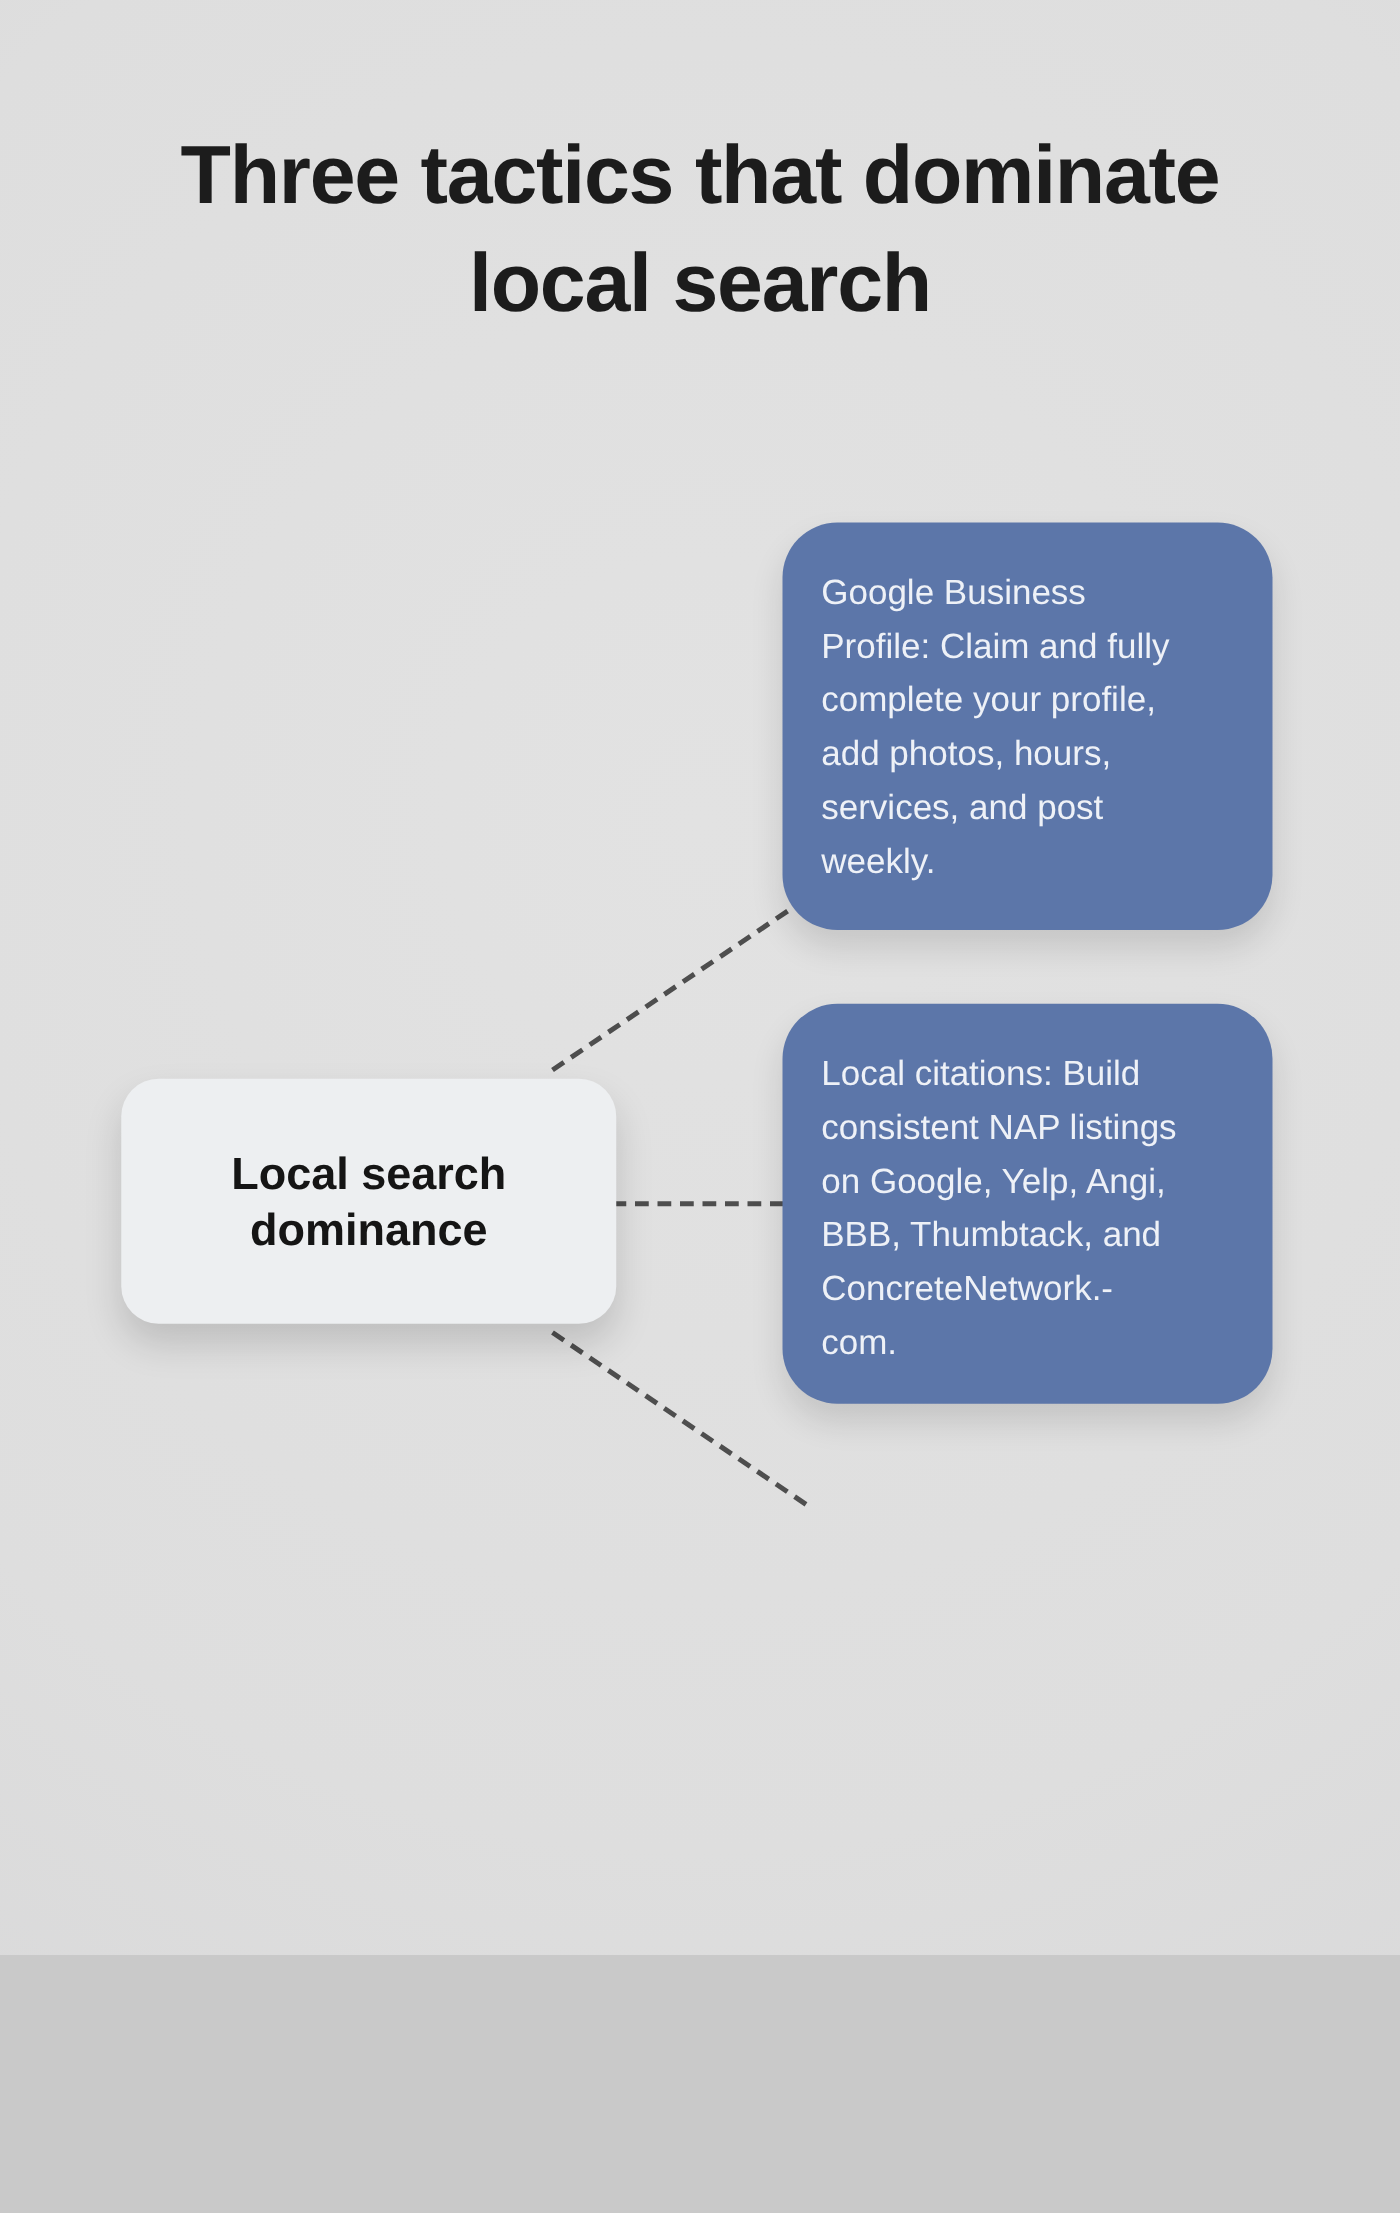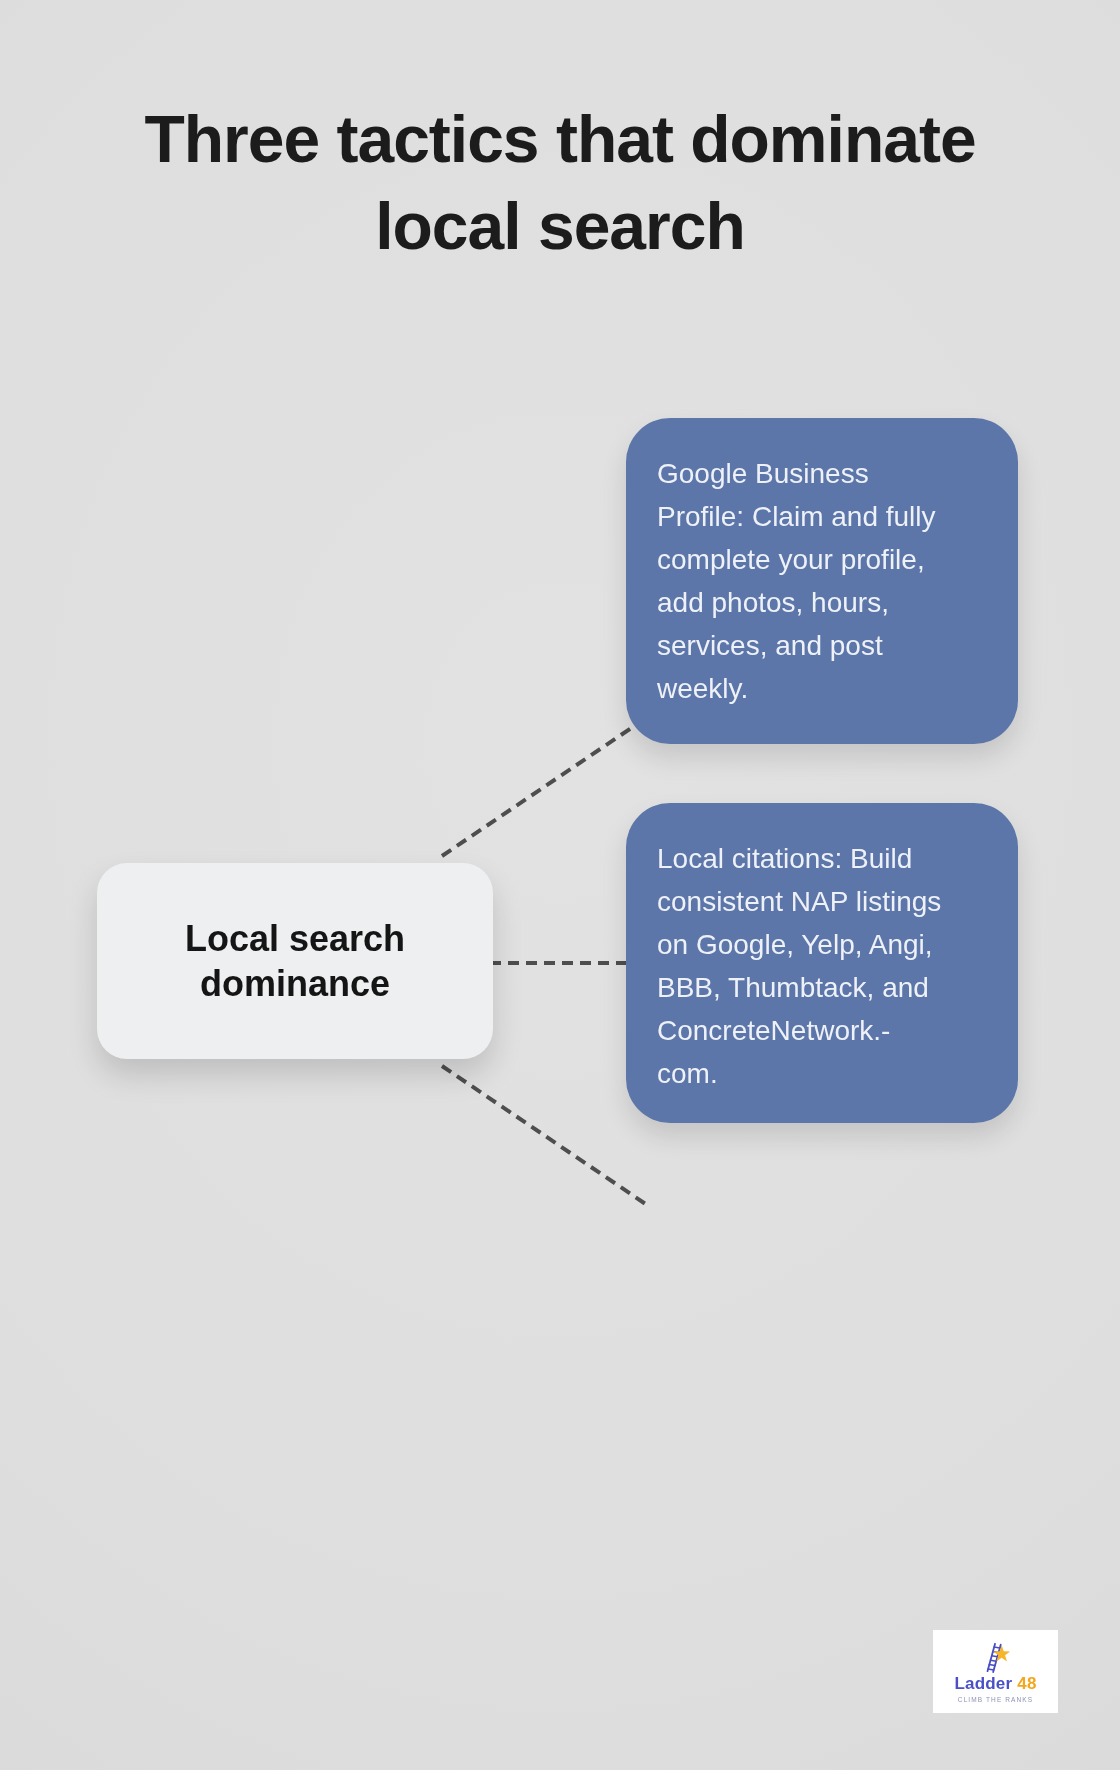--- a/index.html
+++ b/index.html
@@ -4,21 +4,21 @@
 <style>
   html, body {
     margin: 0;
     padding: 0;
     background: #c9c9c9;
     font-family: "Liberation Sans", sans-serif;
   }
   .canvas {
     position: relative;
     width: 1120px;
-    height: 1770px;
+    height: 1564px;
     margin: 0 auto;
     overflow: hidden;
     background: radial-gradient(115% 85% at 50% 42%, #e2e2e2 0%, #dedede 62%, #d7d7d8 100%);
   }
   .title {
     position: absolute;
     top: 96px;
     left: 0;
     width: 100%;
     margin: 0;

